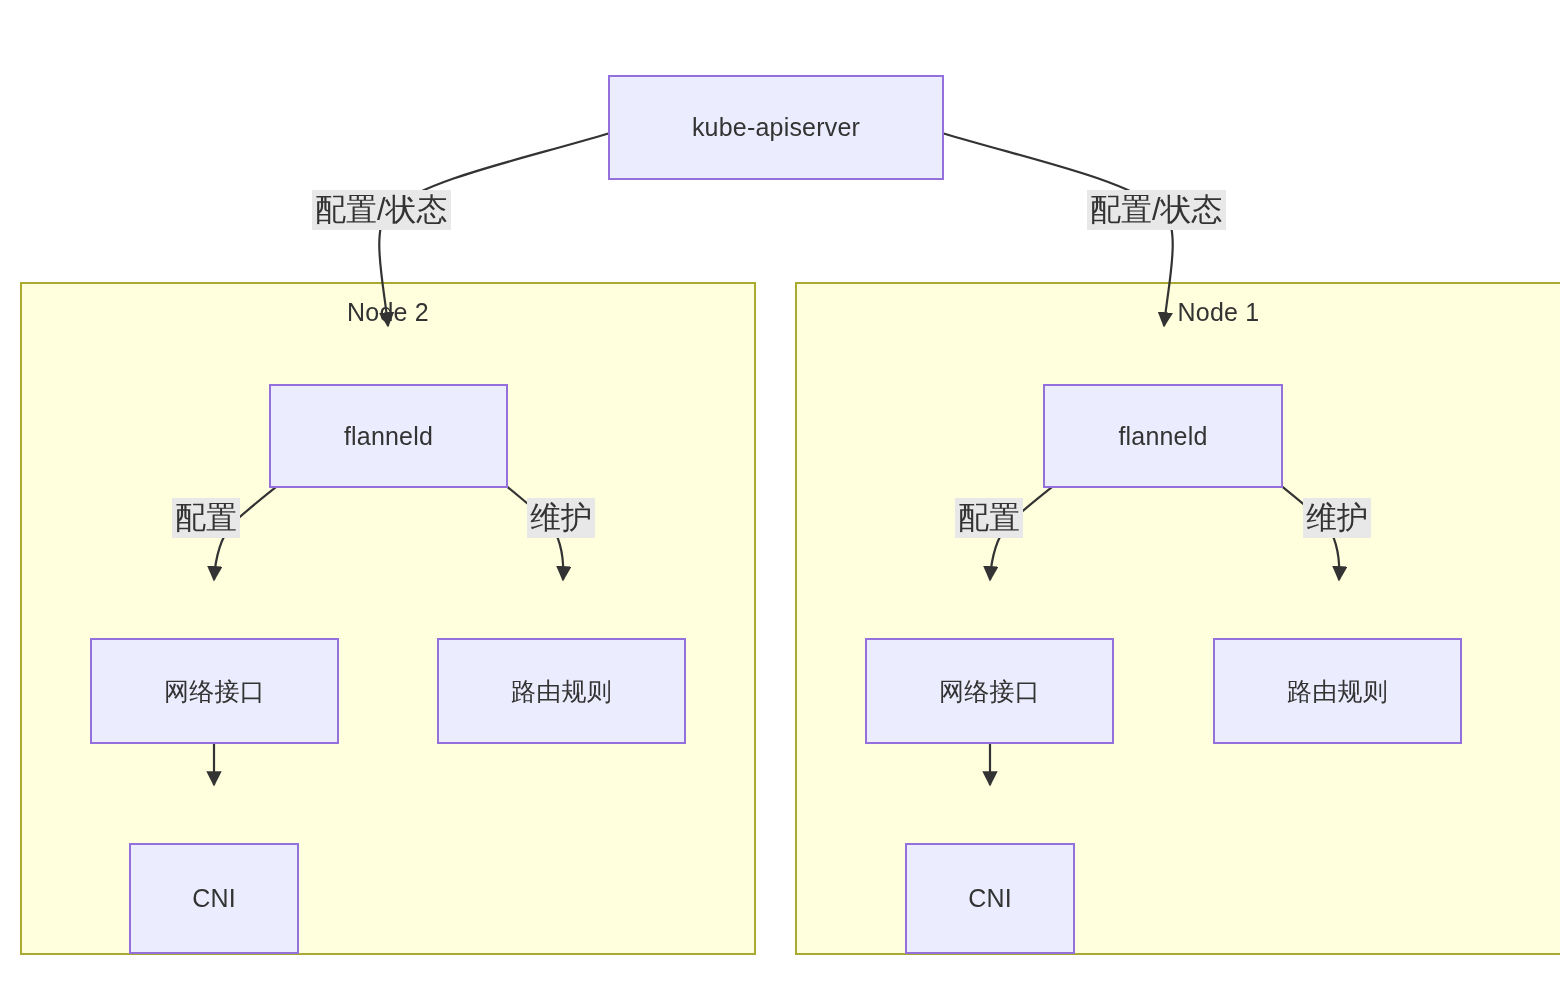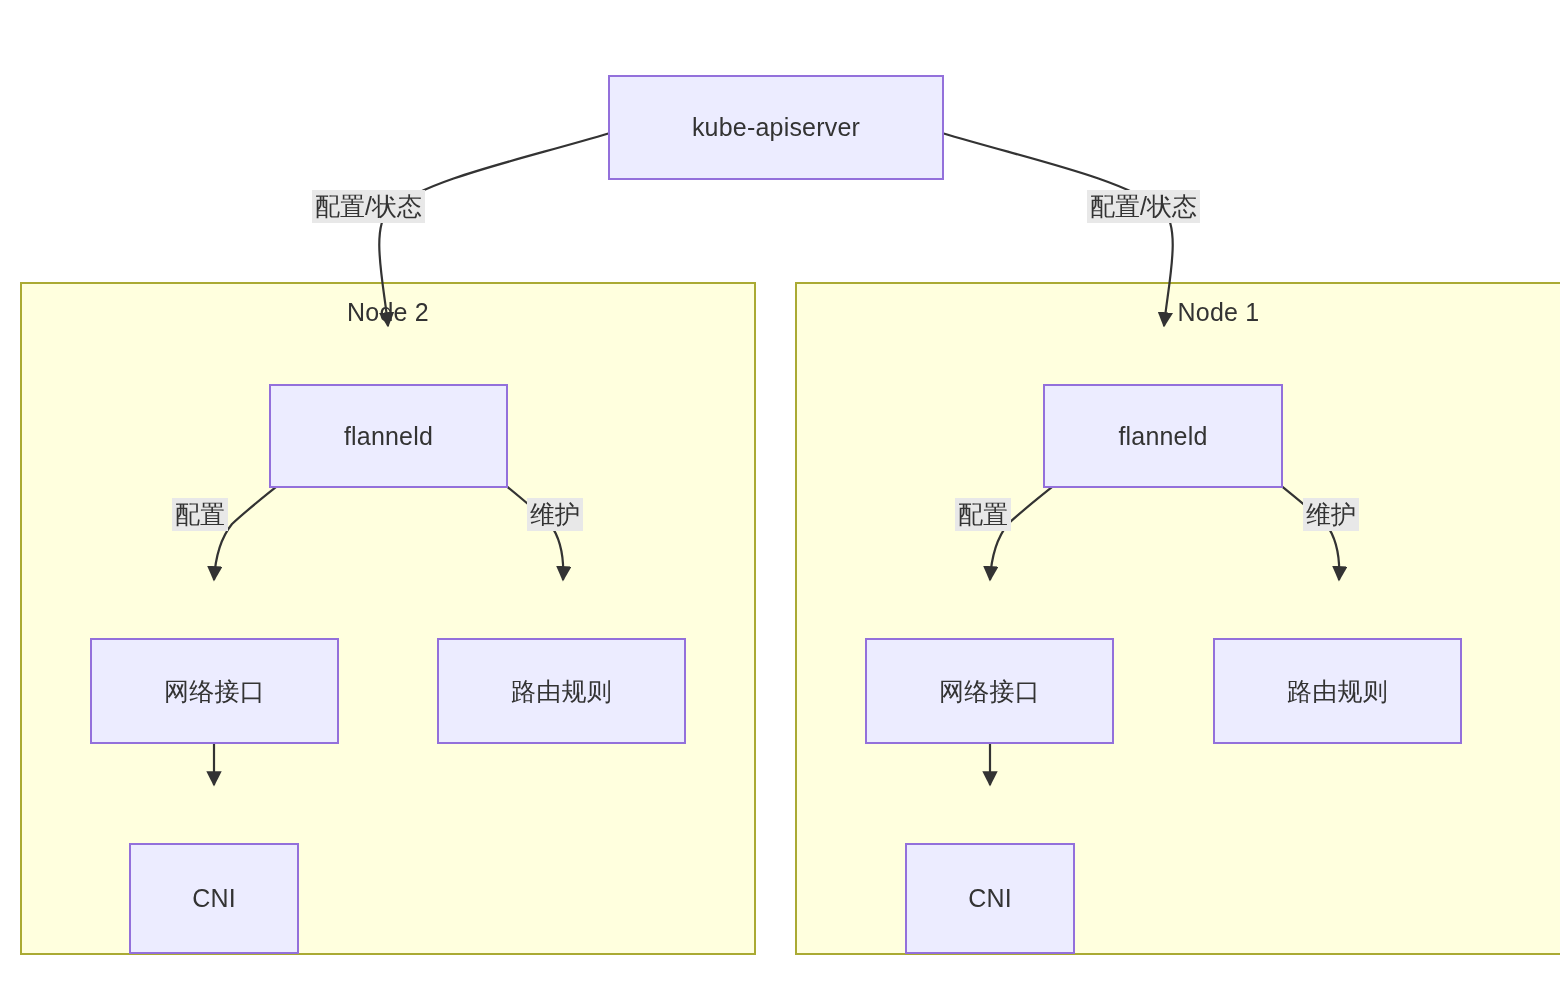--- a/index.html
+++ b/index.html
@@ -60,21 +60,21 @@
   }
   .node-label {
     display: block;
     line-height: 1;
     white-space: nowrap;
   }
   .edge-label {
     position: absolute;
     background: #e8e8e8;
     color: #333333;
-    font-size: 25px;
+    font-size: 31px;
     line-height: 1.22;
     padding: 1px 3px;
     white-space: nowrap;
     box-sizing: border-box;
   }
 </style>
 </head>
 <body>
 
 <div id="diagram-root">

